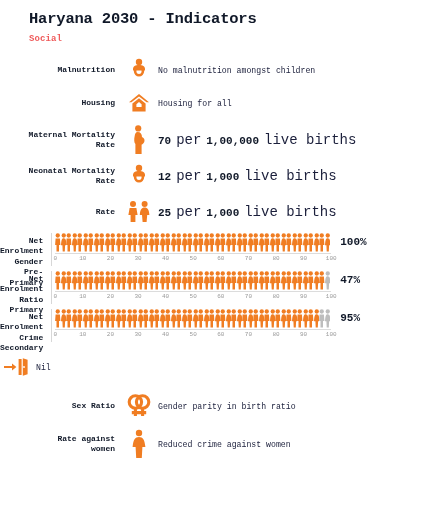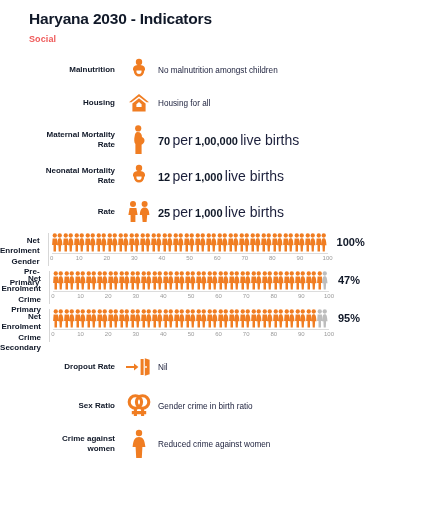--- a/index.html
+++ b/index.html
@@ -1,21 +1,21 @@
 <!DOCTYPE html>
 <html><head>
 <meta charset="utf-8">
 <style>
   html,body{margin:0;padding:0;}
   body{
     width:442px;height:531px;background:#ffffff;
     font-family:"Liberation Sans",sans-serif;
     color:#1b1f3b;overflow:hidden;
   }
-  .page{position:relative;width:442px;height:531px;}
+  .page{position:relative;width:442px;height:531px;font-family:Liberation Mono, monospace;}
 
   .title{
     position:absolute;left:29px;top:10px;
     font-size:15.5px;font-weight:bold;letter-spacing:-.2px;color:#101828;
   }
   .section-label{
     position:absolute;left:29px;top:34px;
     font-size:9px;font-weight:bold;color:#ef5a5a;letter-spacing:.1px;text-align:right;
   }
 
@@ -358,21 +358,21 @@
           <span class="tick" style="left:90%">90</span>
           <span class="tick" style="left:100%">100</span>
         </div>
     </div>
     <div class="pct">100%</div>
   </div>
 
   <div class="prow" style="top:271px;">
     <div class="plabel">
       <div>Net Enrolment</div>
-      <div>Crime Primary</div>
+      <div>Ratio Primary</div>
     </div>
     <div class="pbody">
       <div class="figs">
           <svg width="5.5" height="19" viewBox="0 0 11 38">
             <circle cx="5.5" cy="5" r="4.3" fill="#f07d22"></circle>
             <path d="M1.2 11 L9.8 11 L10.8 24 L8 24 L8 37 L3 37 L3 24 L0.2 24 Z" fill="#f07d22"></path>
           </svg>
           <svg width="5.5" height="19" viewBox="0 0 11 38">
             <circle cx="5.5" cy="5" r="4.3" fill="#f07d22"></circle>
             <path d="M5.5 10.6 C9.2 10.6 10.4 14 11 24.5 L8.2 24.5 L7.6 37 L3.4 37 L2.8 24.5 L0 24.5 C0.6 14 1.8 10.6 5.5 10.6 Z" fill="#f07d22"></path>
@@ -806,21 +806,20 @@
           <span class="tick" style="left:70%">70</span>
           <span class="tick" style="left:80%">80</span>
           <span class="tick" style="left:90%">90</span>
           <span class="tick" style="left:100%">100</span>
         </div>
     </div>
     <div class="pct">95%</div>
   </div>
 
   <div class="row" style="top:355px;height:24px;">
-    <div class="rlabel">Dropout Rate</div>
     <div class="ricon">
       <svg width="30" height="20" viewBox="0 0 30 20">
         <path d="M2 9 L10 9 L10 6.4 L14.4 10 L10 13.6 L10 11 L2 11 Z" fill="#f07d22"></path>
         <rect x="16.6" y="2" width="3" height="16" fill="#f07d22"></rect>
         <path d="M20.8 1.2 L25.6 2.8 L25.6 17.2 L20.8 18.8 Z" fill="#f07d22"></path>
         <circle cx="22" cy="10" r="0.9" fill="#ffffff"></circle>
       </svg>
     </div>
     <div class="rtext">Nil</div>
   </div>
@@ -828,26 +827,26 @@
   <div class="row" style="top:392px;height:28px;">
     <div class="rlabel">Sex Ratio</div>
     <div class="ricon">
       <svg width="28" height="26" viewBox="0 0 28 26">
         <circle cx="10.4" cy="9" r="6.2" fill="none" stroke="#f07d22" stroke-width="3.1"></circle>
         <path d="M10.4 15.4 L10.4 23 M6.8 19.6 L14 19.6" stroke="#f07d22" stroke-width="3.1" fill="none"></path>
         <circle cx="17.6" cy="9" r="6.2" fill="none" stroke="#f07d22" stroke-width="3.1"></circle>
         <path d="M17.6 15.4 L17.6 23 M14 19.6 L21.2 19.6" stroke="#f07d22" stroke-width="3.1" fill="none"></path>
       </svg>
     </div>
-    <div class="rtext">Gender crime in birth ratio</div>
+    <div class="rtext">Gender parity in birth ratio</div>
   </div>
 
   <div class="row" style="top:428px;height:32px;">
     <div class="rlabel">
-      <div>Crime against</div>
+      <div>Rate against</div>
       <div>women</div>
     </div>
     <div class="ricon">
       <svg width="20" height="30" viewBox="0 0 20 30">
         <circle cx="10" cy="4" r="3.2" fill="#f07d22"></circle>
         <path d="M10 8 C14 8 15.6 10.6 16.4 18 L13.4 18 L12.8 29 L7.2 29 L6.6 18 L3.6 18 C4.4 10.6 6 8 10 8 Z" fill="#f07d22"></path>
       </svg>
     </div>
     <div class="rtext">Reduced crime against women</div>
   </div>

